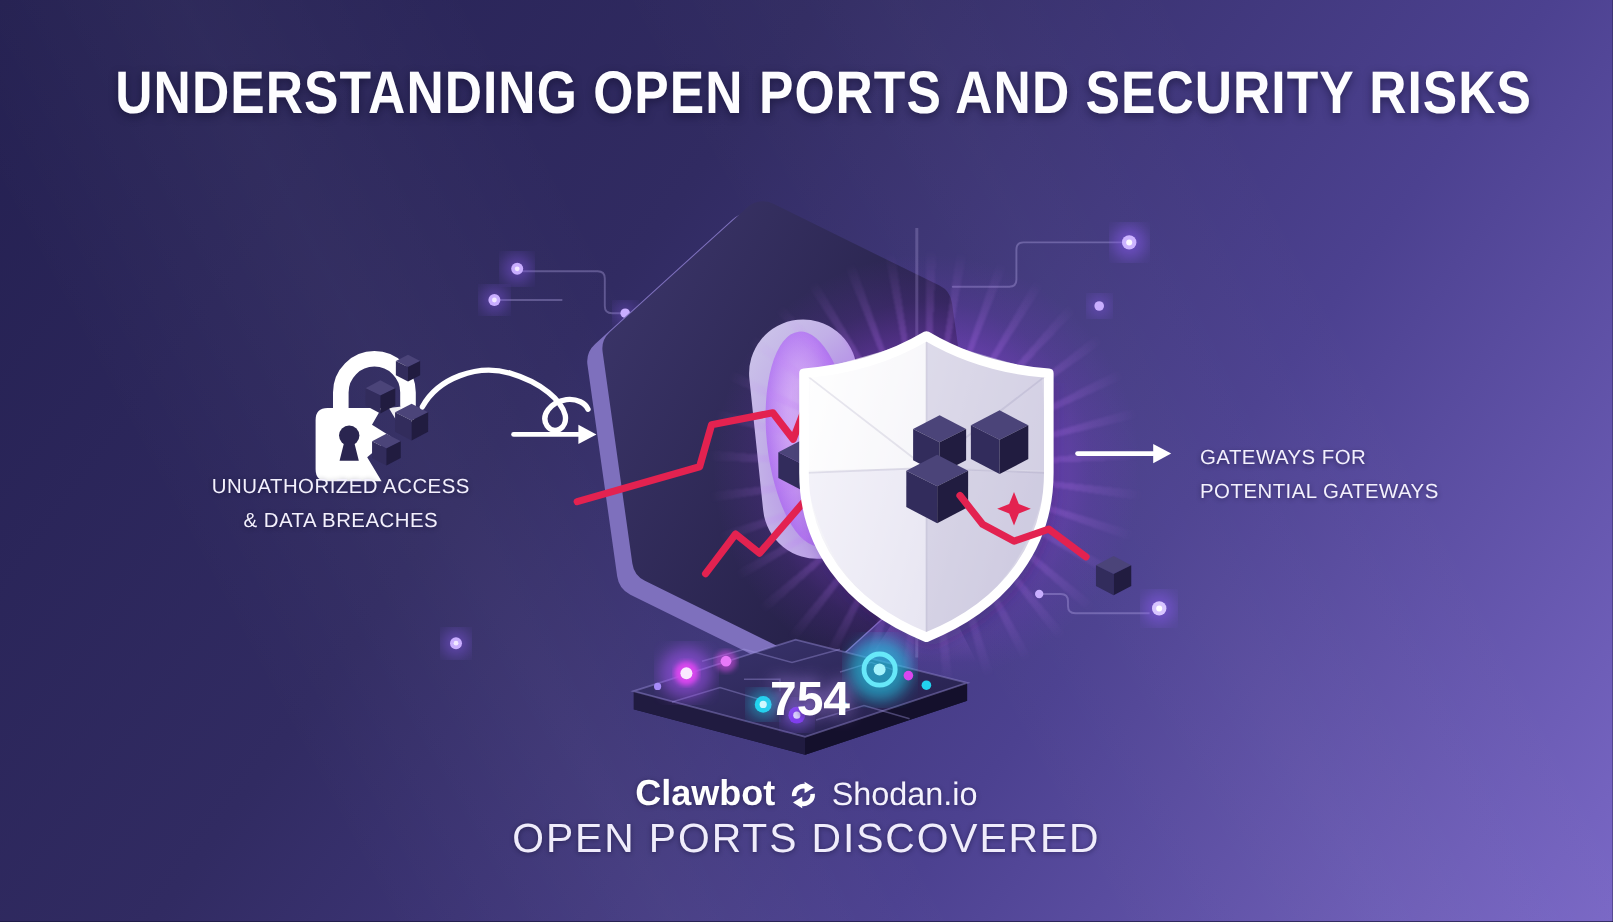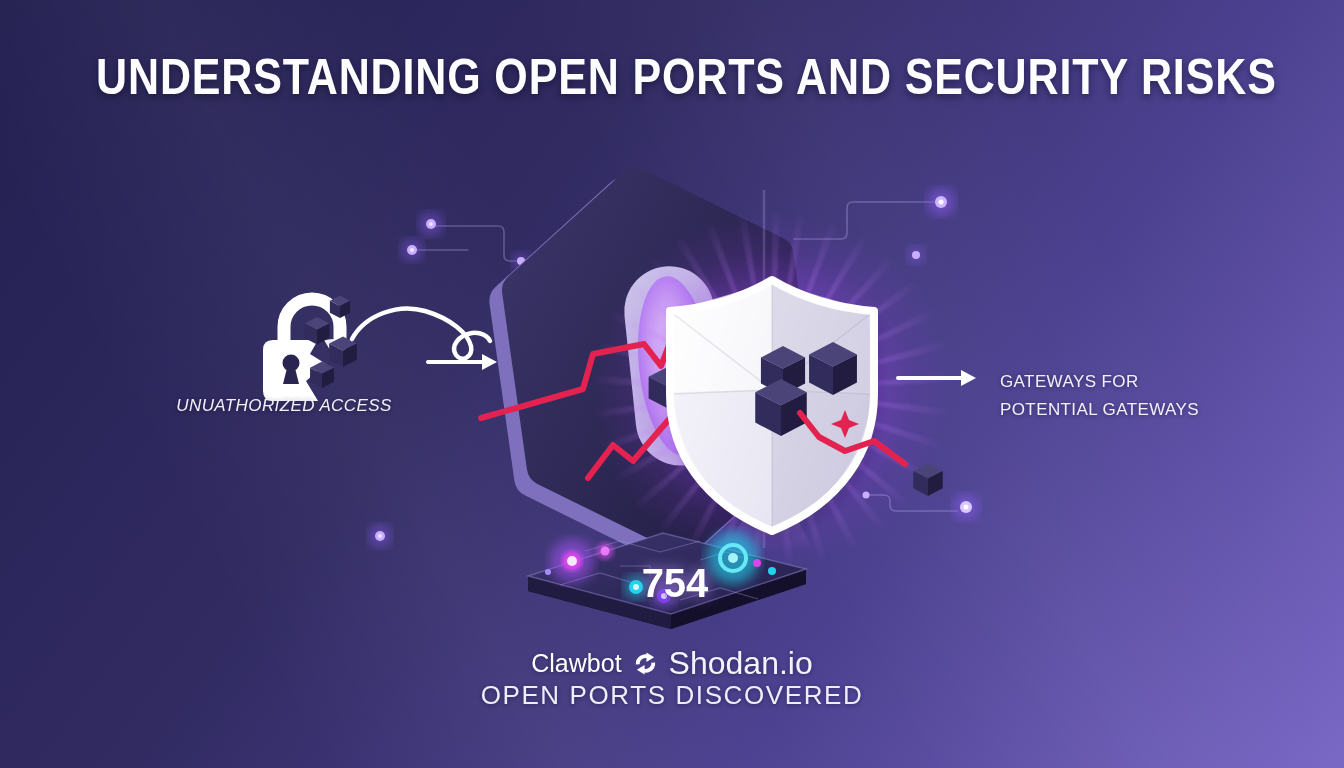--- a/index.html
+++ b/index.html
@@ -25,38 +25,38 @@
   .title{
     position:absolute;top:48px;left:0;width:1344px;text-align:left;margin:0;
     font-size:50px;font-weight:700;letter-spacing:1px;color:#fdfdff;
     text-shadow:0 3px 8px rgba(12,9,38,.5);
   }
   .title span{display:inline-block;transform:scaleX(.86);transform-origin:center;white-space:nowrap;}
   .callout{
     position:absolute;font-size:17px;font-weight:500;line-height:28px;
     color:#f3f0fd;text-shadow:0 1px 4px rgba(12,9,38,.45);letter-spacing:.4px;
   }
-  .callout.left{left:128px;top:392px;width:312px;text-align:center;font-style:italic;}
+  .callout.left{left:128px;top:392px;width:312px;text-align:center;}
   .callout.right{left:1000px;top:368px;width:260px;text-align:left;}
   .counter{
     position:absolute;left:600px;top:545px;width:150px;text-align:center;
     font-size:40px;font-weight:700;color:#fff;
     text-shadow:0 0 14px rgba(190,150,255,.9),0 2px 4px rgba(12,9,38,.5);
     margin-top:16px;
   }
   .brandrow{
     position:absolute;left:0;top:645px;width:1344px;display:flex;
     justify-content:center;align-items:center;gap:10px;
   }
-  .brand-product{font-size:25px;font-weight:400;color:#ffffff;text-shadow:0 1px 4px rgba(12,9,38,.4);}
-  .brand-service{font-size:32px;font-weight:500;color:#f4f2fd;text-shadow:0 1px 4px rgba(12,9,38,.4);}
+  .brand-product{font-size:30px;font-weight:700;color:#ffffff;text-shadow:0 1px 4px rgba(12,9,38,.4);}
+  .brand-service{font-size:27px;font-weight:500;color:#f4f2fd;text-shadow:0 1px 4px rgba(12,9,38,.4);}
   .brand-logo{width:27px;height:27px;display:block;}
   .ports-label{
     position:absolute;left:0;top:680px;width:1344px;text-align:center;
-    font-size:26px;font-weight:500;letter-spacing:1.6px;color:#efecfb;
+    font-size:34px;font-weight:500;letter-spacing:1.6px;color:#efecfb;
     text-shadow:0 1px 4px rgba(12,9,38,.45);
   }
 </style>
 </head>
 <body>
 
 <div class="stage">
   <div class="streaks"></div>
 
   <svg class="scene" width="1344" height="768" viewBox="0 0 1344 768">
@@ -270,20 +270,21 @@
     <g>
       <line x1="898" y1="378" x2="961" y2="378" stroke="#ffffff" stroke-width="4" stroke-linecap="round"></line>
       <polygon points="961,370 976,378 961,386" fill="#ffffff"></polygon>
     </g>
   </svg>
 
   <h1 class="title"><span>UNDERSTANDING OPEN PORTS AND SECURITY RISKS</span></h1>
 
   <div class="callout left">
     <div>UNUATHORIZED ACCESS</div>
+    <div>&amp; DATA BREACHES</div>
   </div>
 
   <div class="callout right">
     <div>GATEWAYS FOR</div>
     <div>POTENTIAL GATEWAYS</div>
   </div>
 
   <div class="counter">754</div>
 
   <div class="brandrow">

